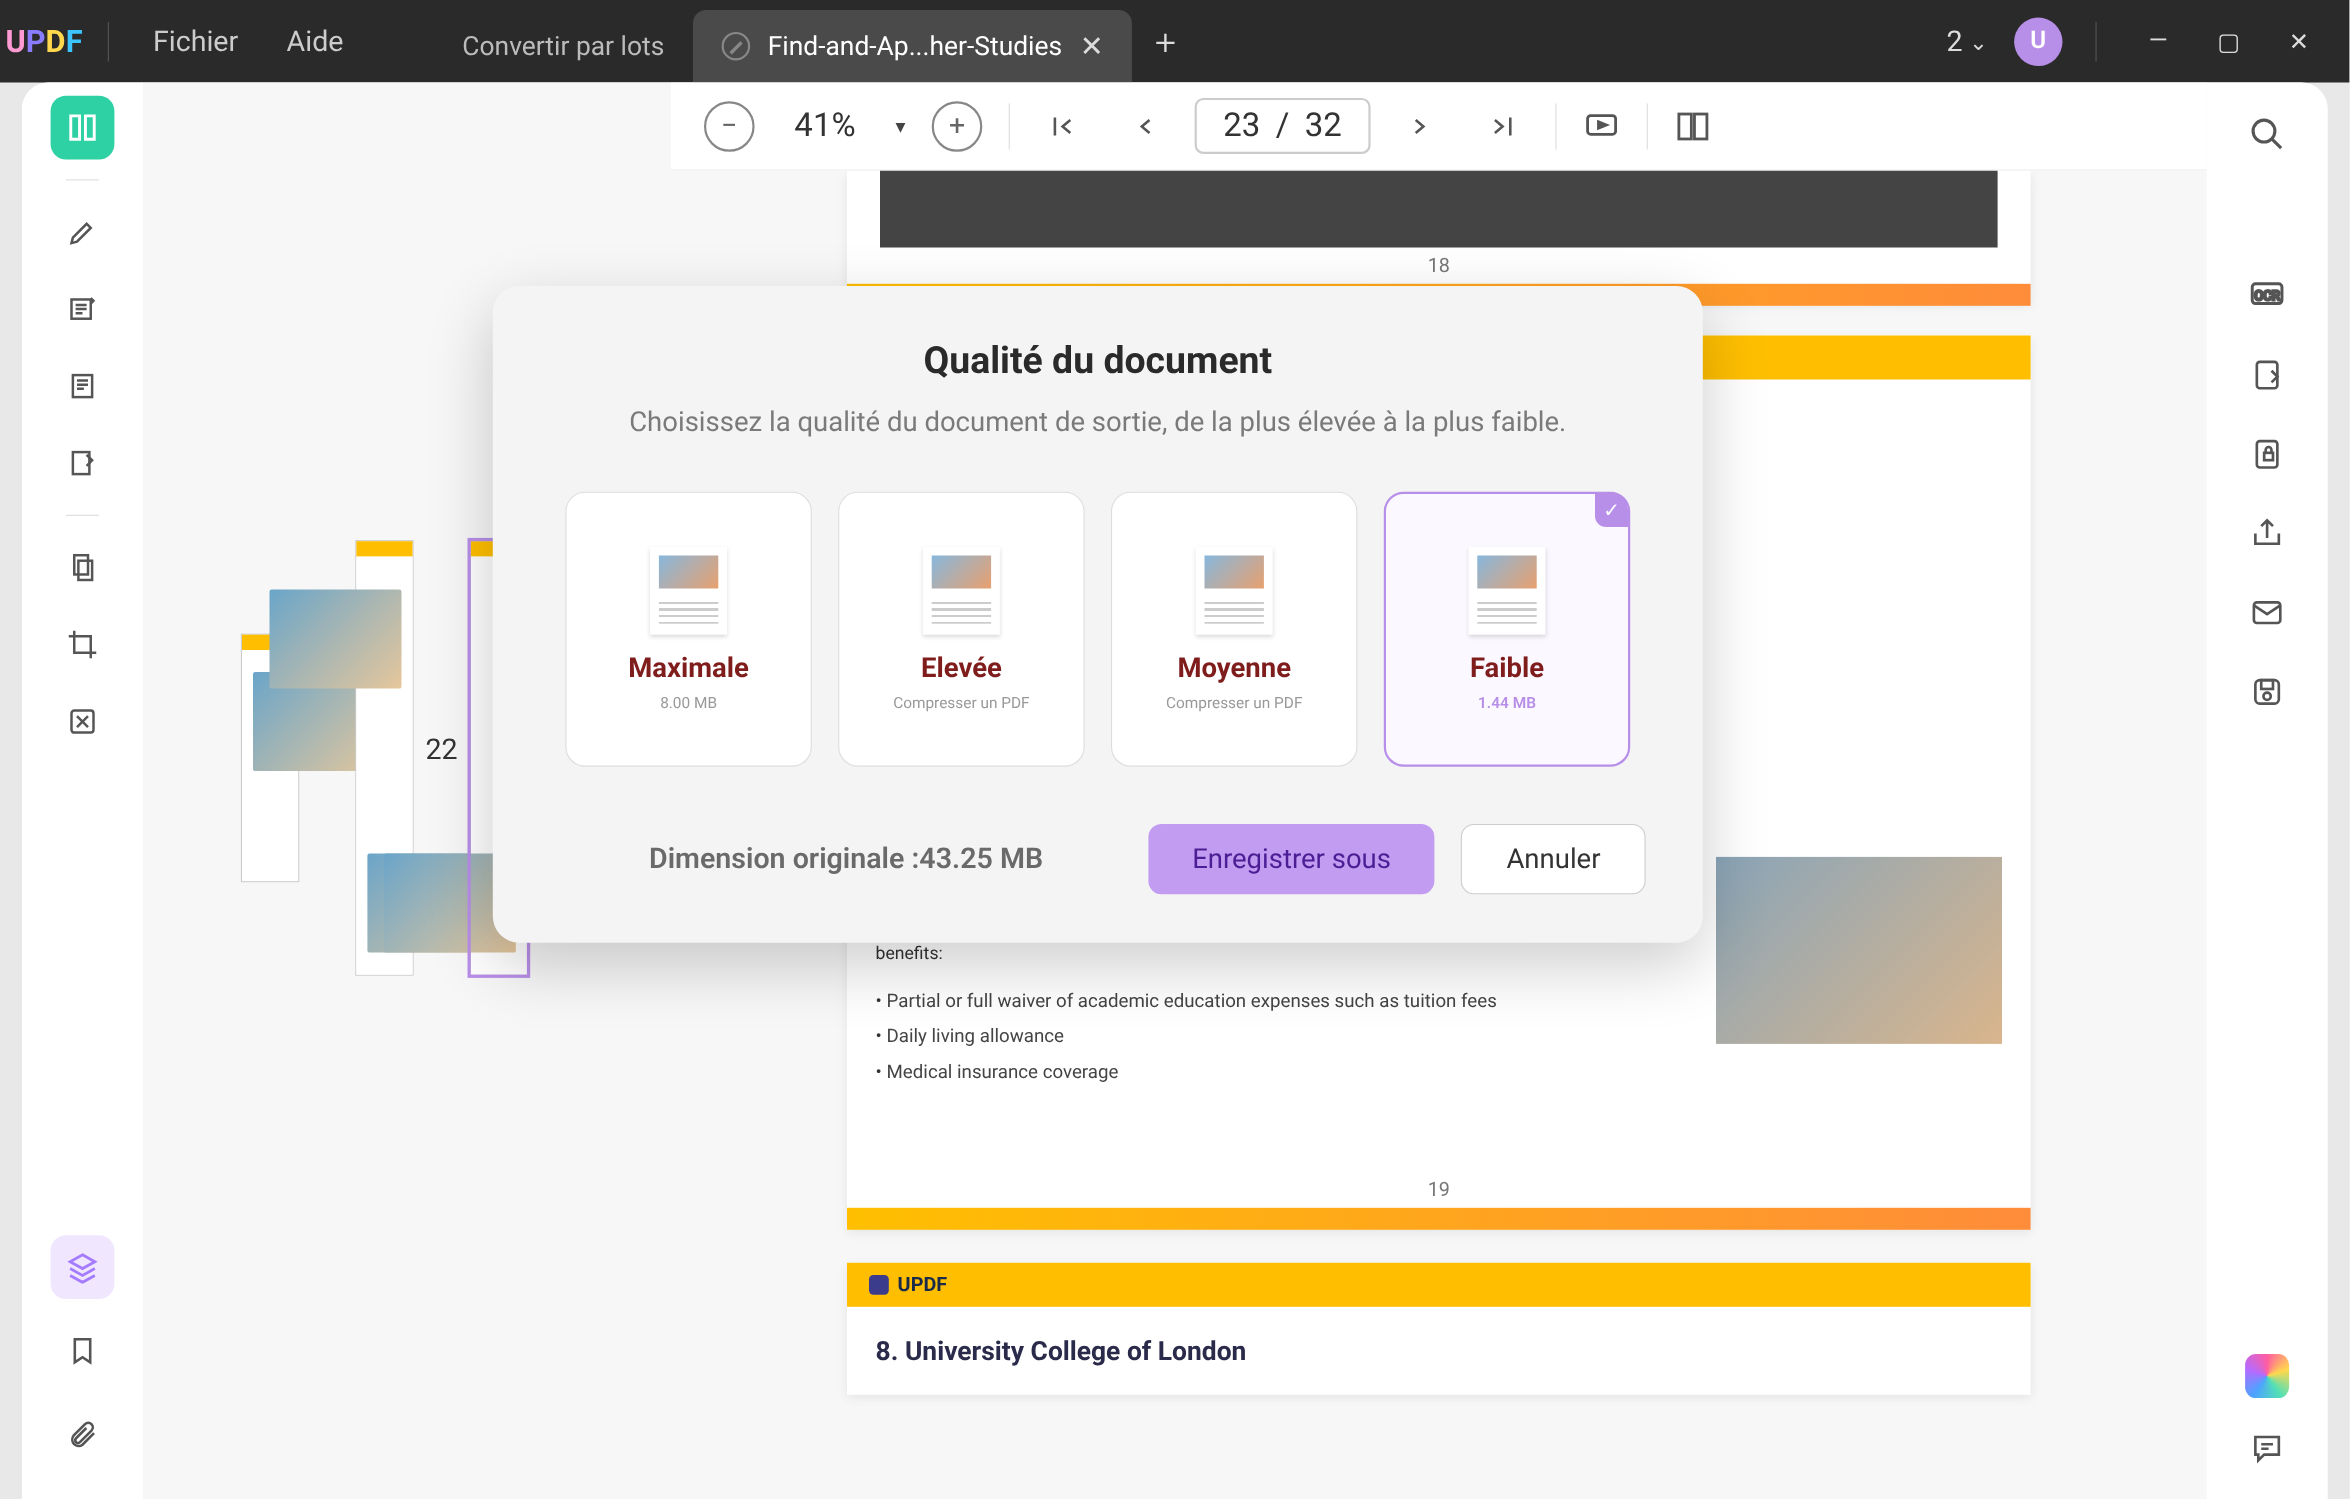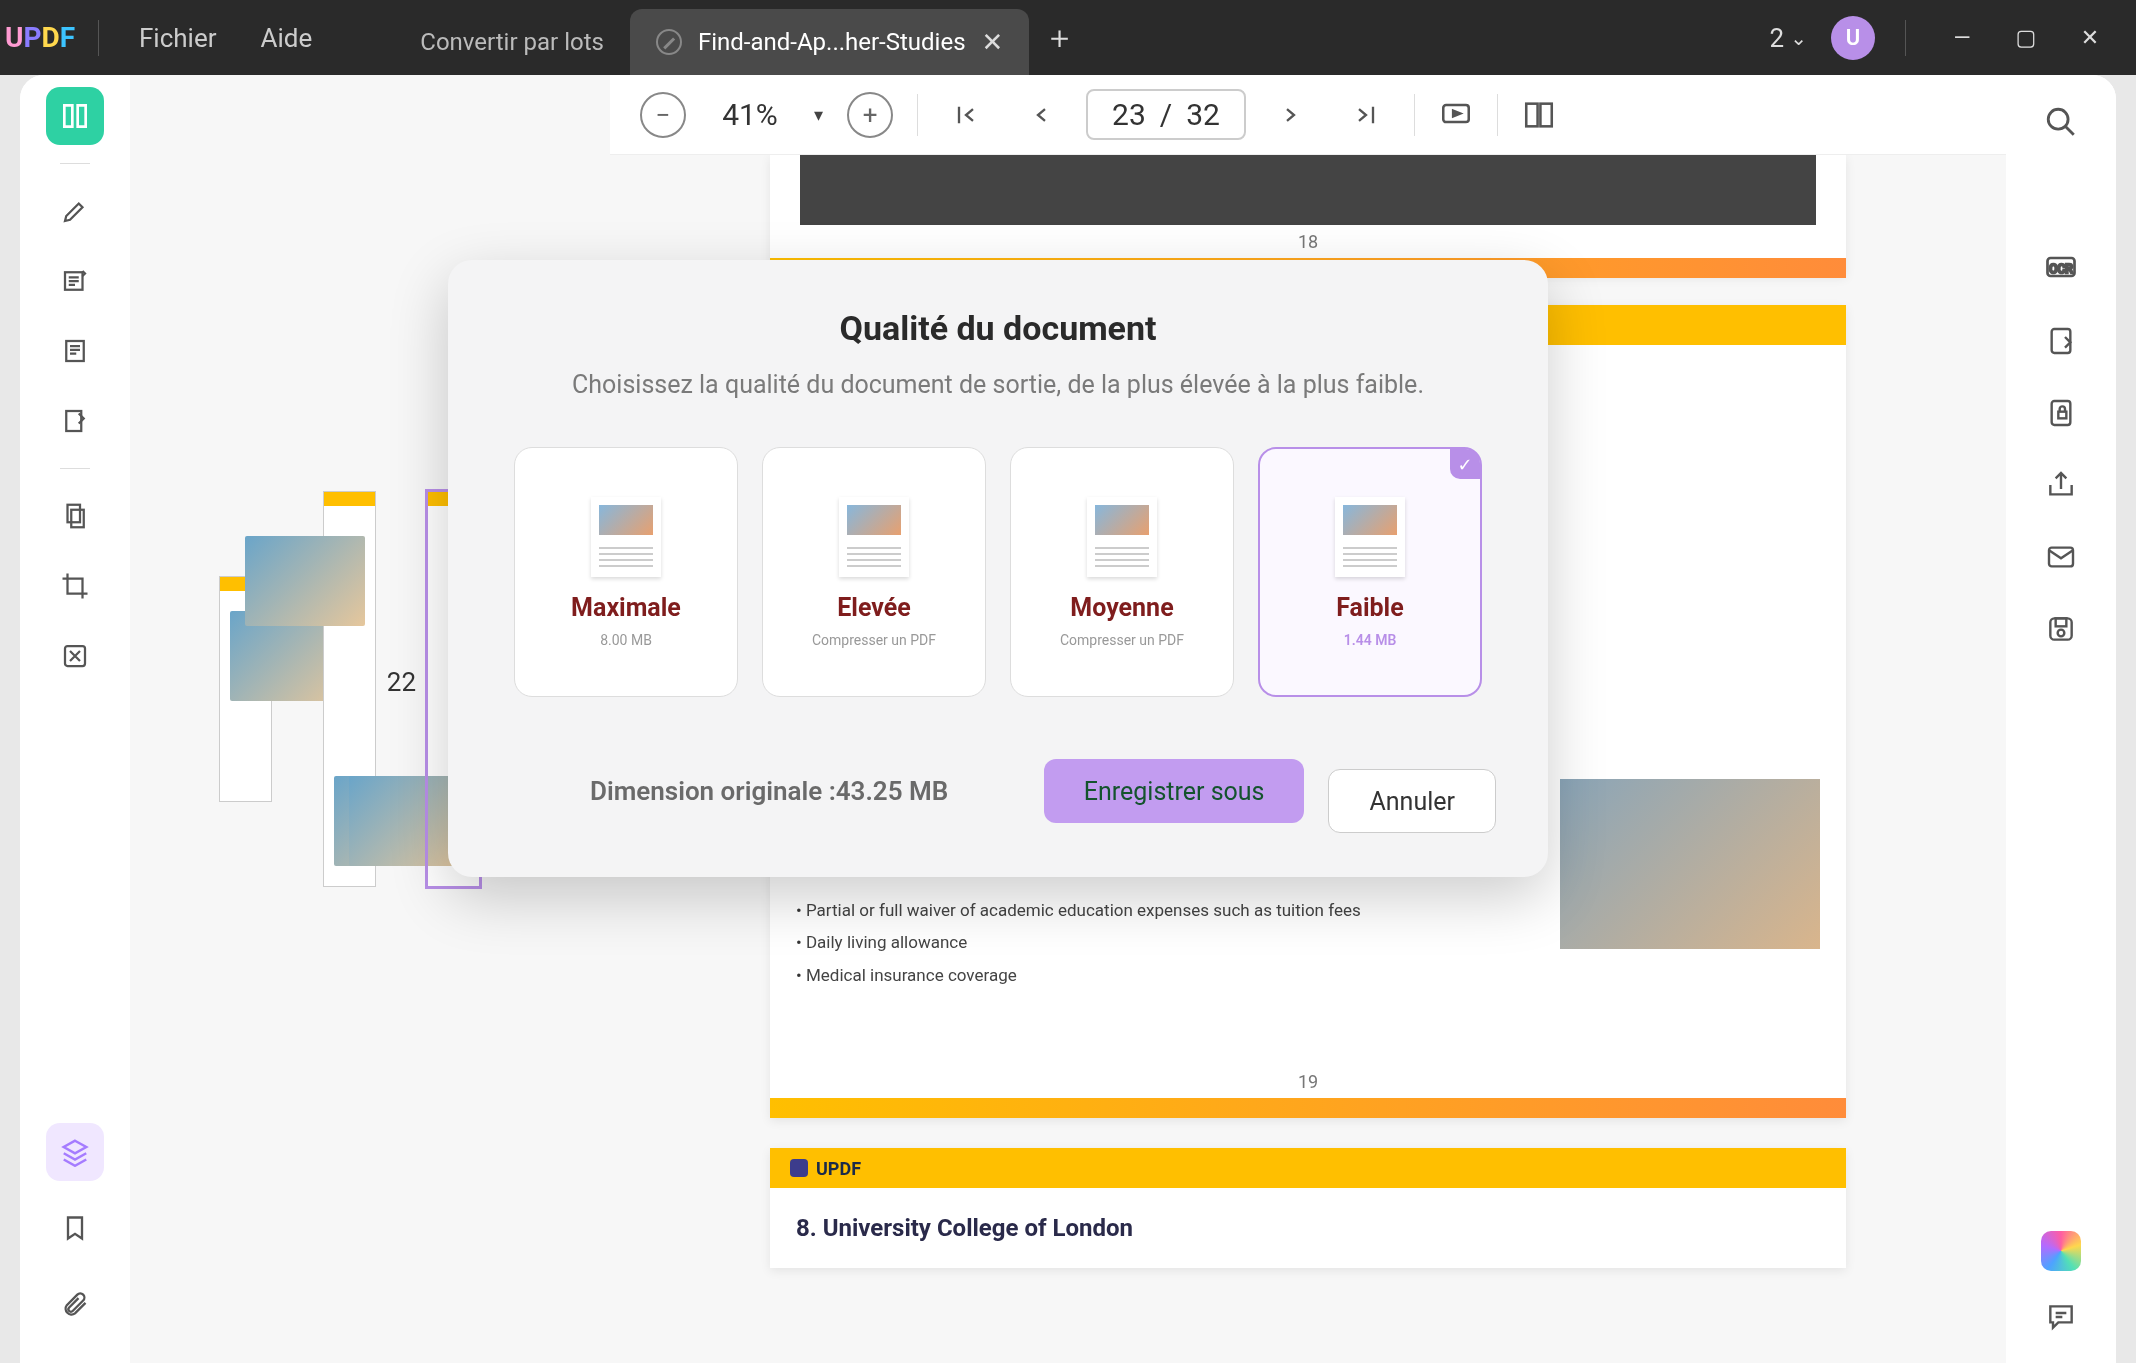--- a/index.html
+++ b/index.html
@@ -87,22 +87,22 @@
 .qcard.selected .check { position:absolute; top:0; right:0; width:30px; height:30px; background:#b88fe8; border-radius:0 14px 0 10px; color:#fff; font-size:18px; display:flex; align-items:center; justify-content:center; }
 .qcard .preview { width:70px; height:80px; background:#fff; box-shadow:0 2px 4px rgba(0,0,0,.15); position:relative; }
 .qcard .preview::before { content:""; position:absolute; top:8px; left:8px; right:8px; height:30px; background:linear-gradient(135deg,#87b7dc,#e8a06f); }
 .qcard .preview::after { content:""; position:absolute; bottom:10px; left:8px; right:8px; height:20px; background:repeating-linear-gradient(#ccc,#ccc 2px,transparent 2px,transparent 6px); }
 .qcard .qtitle { font-size:25px; font-weight:700; color:#7f1d1d; margin-top:6px; }
 .qcard .qsize { font-size:14px; color:#999; }
 .qcard.selected .qsize { color:#b88fe8; font-weight:600; }
 .modal-footer { display:flex; align-items:center; justify-content:flex-end; gap:24px; margin-top:52px; }
 .orig { font-size:26px; color:#6a6a6a; font-weight:600; margin-right:auto; padding-left:90px;}
 .btn { height:64px; padding:0 40px; border-radius:12px; font-size:25px; display:flex; align-items:center; justify-content:center; cursor:pointer; }
-.btn.primary { background:#c29cf0; color:#14532d; }
-.btn.secondary { background:#fff; border:1.5px solid #ccc; color:#333;margin-top:20px; }
+.btn.primary { background:#c29cf0; color:#4c1d95; }
+.btn.secondary { background:#fff; border:1.5px solid #ccc; color:#333; }
 
 svg { display:block; }
 </style>
 </head>
 <body>
 
 <div class="titlebar">
   <div class="logo">
       <span>U</span>
       <span>P</span>

